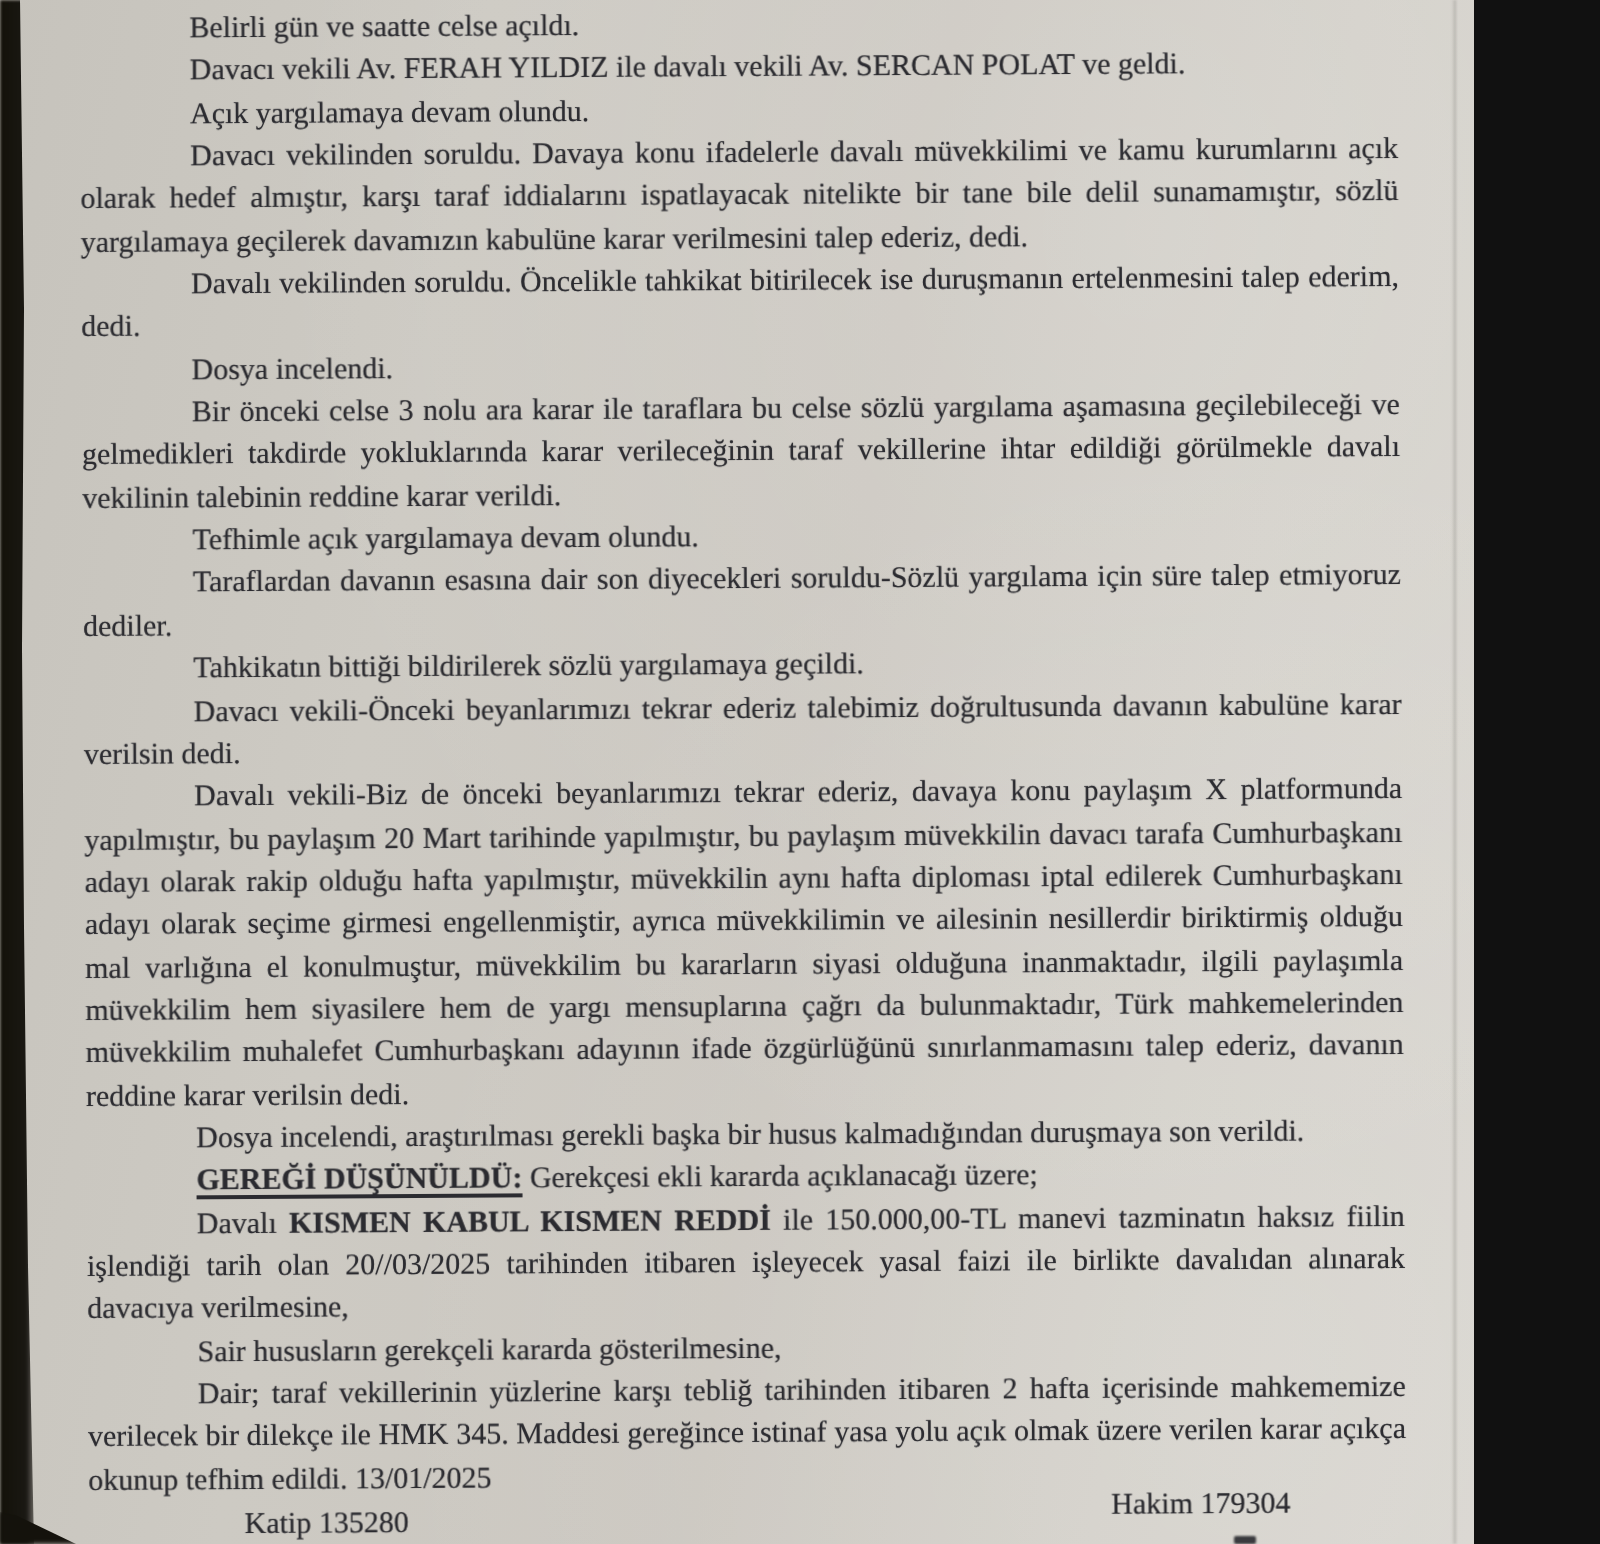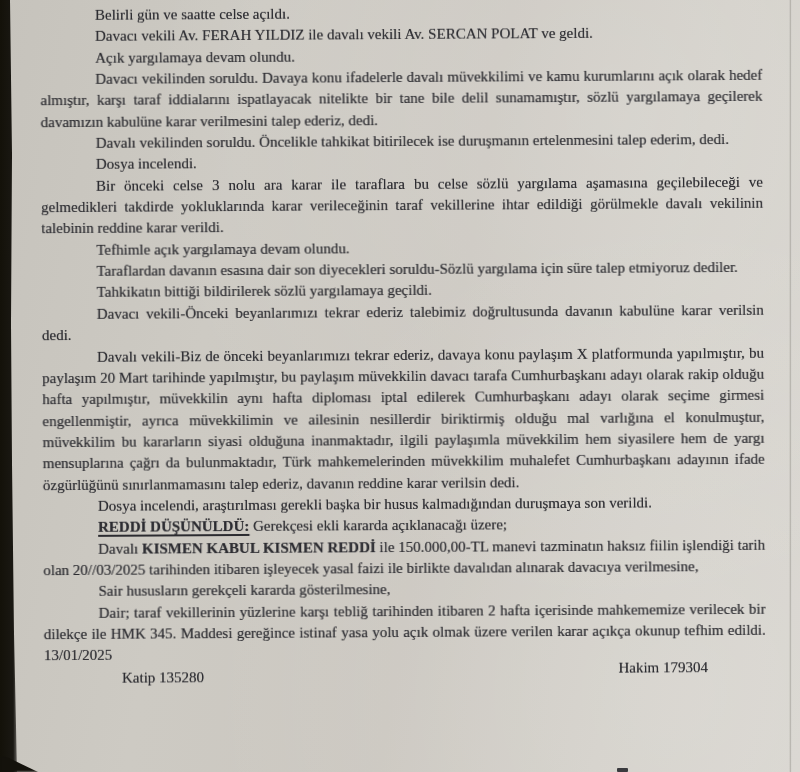--- a/index.html
+++ b/index.html
@@ -4,21 +4,21 @@
 <style>
   html, body { margin: 0; padding: 0; }
   body {
     width: 800px; height: 772px;
     overflow: hidden;
     background: #111;
     font-family: "Liberation Serif", serif;
   }
   .page {
     position: relative;
-    width: 800px; height: 772px;
+    width: 737px; height: 772px;
     overflow: hidden;
     background:
       radial-gradient(ellipse at 78% 15%, rgba(255,255,255,0.16), rgba(255,255,255,0) 55%),
       radial-gradient(ellipse at 85% 90%, rgba(255,255,255,0.14), rgba(255,255,255,0) 50%),
       linear-gradient(100deg, #c6c3bc 0%, #cdcac3 28%, #cbc7c0 55%, #d2cfc8 78%, #d7d4ce 100%);
   }
   
   .edge-left {
     position: absolute; left: 0; top: 0; bottom: 0; width: 22px;
     background: linear-gradient(to right, #131109 0%, #1a1813 60%, rgba(26,24,19,0) 100%);
@@ -89,21 +89,21 @@
     <p>Davacı vekilinden soruldu. Davaya konu ifadelerle davalı müvekkilimi ve kamu kurumlarını açık olarak hedef almıştır,  karşı taraf iddialarını ispatlayacak nitelikte bir tane bile delil sunamamıştır, sözlü yargılamaya geçilerek davamızın kabulüne karar verilmesini talep ederiz, dedi.</p>
     <p>Davalı vekilinden soruldu.  Öncelikle tahkikat bitirilecek ise duruşmanın ertelenmesini talep ederim, dedi.</p>
     <p class="single">Dosya incelendi.</p>
     <p>Bir önceki celse 3 nolu ara karar ile taraflara bu celse sözlü yargılama aşamasına geçilebileceği ve gelmedikleri takdirde yokluklarında karar verileceğinin taraf vekillerine ihtar edildiği görülmekle davalı vekilinin talebinin reddine karar verildi.</p>
     <p class="single">Tefhimle açık yargılamaya devam olundu.</p>
     <p>Taraflardan davanın esasına dair son diyecekleri soruldu-Sözlü yargılama için süre talep etmiyoruz dediler.</p>
     <p class="single">Tahkikatın bittiği bildirilerek sözlü yargılamaya geçildi.</p>
     <p>Davacı vekili-Önceki beyanlarımızı tekrar ederiz talebimiz doğrultusunda davanın kabulüne karar verilsin dedi.</p>
     <p>Davalı vekili-Biz de önceki beyanlarımızı tekrar ederiz, davaya konu paylaşım X platformunda yapılmıştır, bu paylaşım 20 Mart tarihinde yapılmıştır, bu paylaşım müvekkilin davacı tarafa Cumhurbaşkanı adayı olarak rakip olduğu hafta yapılmıştır, müvekkilin aynı hafta diploması iptal edilerek Cumhurbaşkanı adayı olarak seçime girmesi engellenmiştir, ayrıca müvekkilimin ve ailesinin nesillerdir biriktirmiş olduğu mal varlığına el konulmuştur, müvekkilim bu kararların siyasi olduğuna inanmaktadır, ilgili paylaşımla müvekkilim hem siyasilere hem de yargı mensuplarına çağrı da bulunmaktadır, Türk mahkemelerinden müvekkilim muhalefet     Cumhurbaşkanı adayının ifade özgürlüğünü sınırlanmamasını talep ederiz,  davanın reddine karar verilsin dedi.</p>
     <p class="single">Dosya incelendi, araştırılması gerekli başka bir husus kalmadığından duruşmaya son verildi.</p>
-    <p><span class="bold underline">REDDİ DÜŞÜNÜLDÜ:</span><span> Gerekçesi ekli kararda açıklanacağı üzere;</span></p>
+    <p><span class="bold underline">GEREĞİ DÜŞÜNÜLDÜ:</span><span> Gerekçesi ekli kararda açıklanacağı üzere;</span></p>
     <p><span>Davalı </span><span class="bold">KISMEN KABUL KISMEN REDDİ</span><span> ile 150.000,00-TL   manevi tazminatın haksız fiilin işlendiği  tarih olan 20//03/2025 tarihinden itibaren işleyecek yasal faizi ile birlikte davalıdan alınarak davacıya verilmesine,</span></p>
     <p class="single">Sair hususların gerekçeli kararda gösterilmesine,</p>
     <p>Dair; taraf vekillerinin yüzlerine karşı tebliğ tarihinden itibaren 2 hafta içerisinde mahkememize verilecek bir dilekçe ile HMK 345. Maddesi gereğince istinaf yasa yolu açık olmak üzere verilen karar açıkça okunup tefhim edildi. 13/01/2025</p>
     <div class="footer">
       <span>Katip 135280</span>
       <span class="judge">Hakim 179304</span>
     </div>
   </div>
 
   <div class="edge-left"></div>

